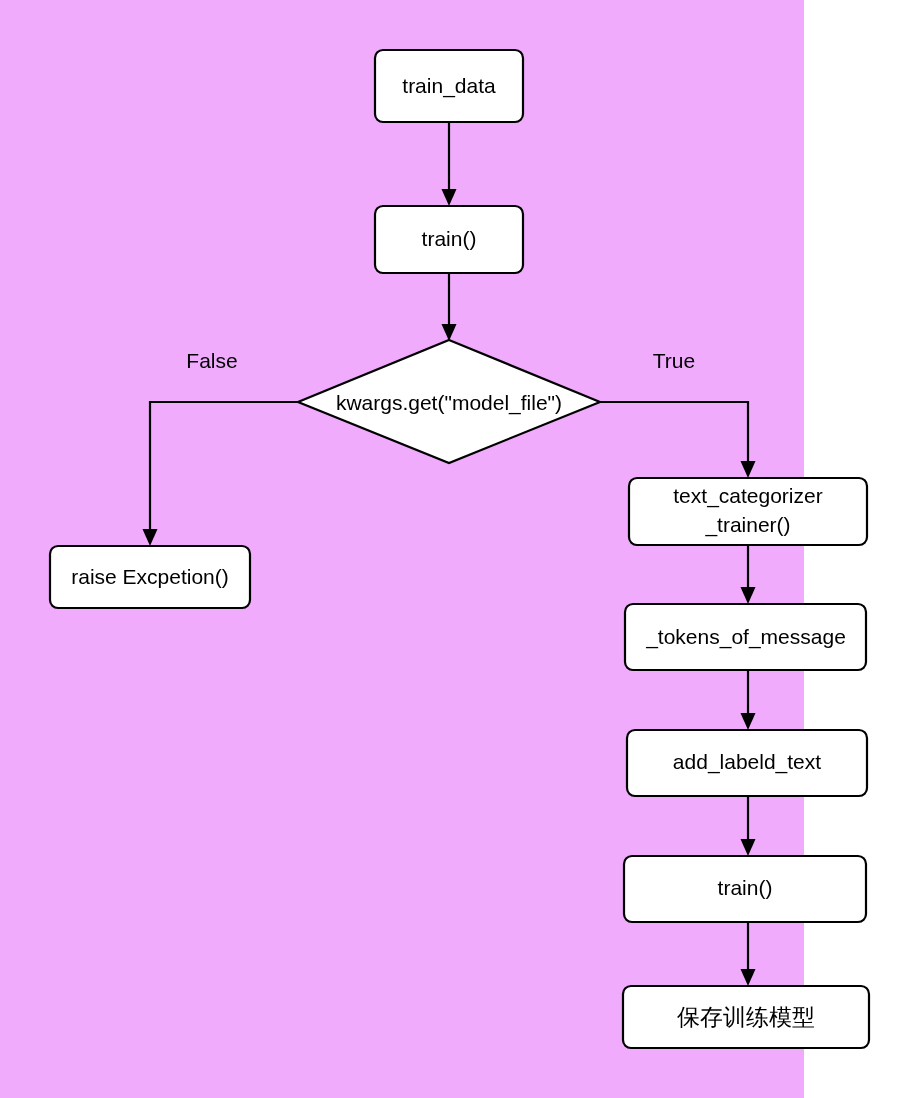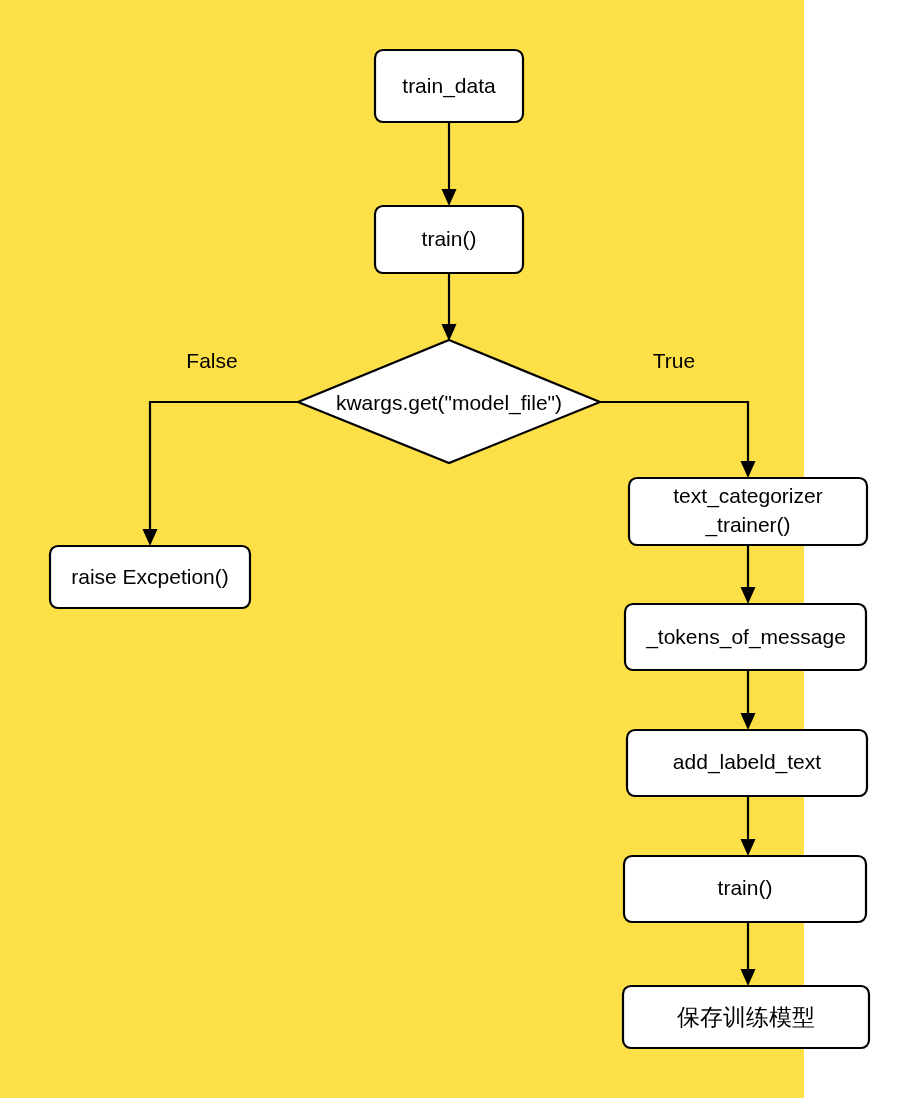--- a/index.html
+++ b/index.html
@@ -10,21 +10,21 @@
   body {
     width: 920px;
     height: 1098px;
     font-family: "Liberation Sans", sans-serif;
     overflow: hidden;
   }
   #flowchart-root {
     position: relative;
     width: 804px;
     height: 1098px;
-    background: #fde047;
+    background: #f0abfc;
   }
   svg.diagram {
     display: block;
     width: 920px;
     height: 1098px;
   }
   .node-shape {
     fill: #ffffff;
     stroke: #000000;
     stroke-width: 2.2;

